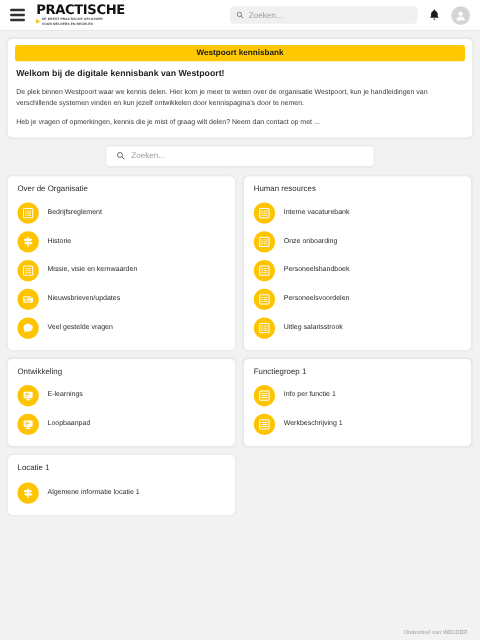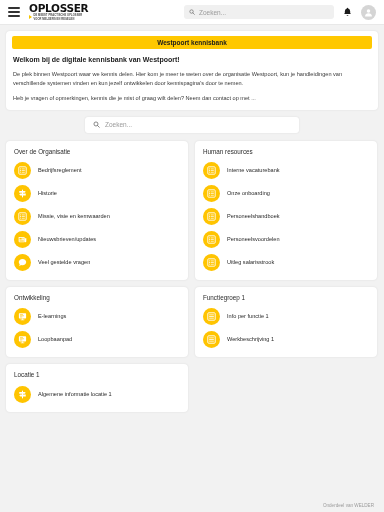--- a/index.html
+++ b/index.html
@@ -127,21 +127,21 @@
 
 <div class="topbar">
 
   <div class="hamburger">
     <span></span>
       <span></span>
       <span></span>
   </div>
 
   <div class="logo-block">
-    <div class="logo-word">OPLOSSER</div>
+    <div class="logo-word">PRACTISCHE</div>
     <div class="logo-tag">
       <div class="logo-tri"></div>
       <div class="logo-tag-lines">
         <span>DE MEEST PRACTISCHE OPLOSSER</span>
         <span>VOOR MELDERS EN REGELEN</span>
       </div>
     </div>
   </div>
 
   <div class="topbar-right">

